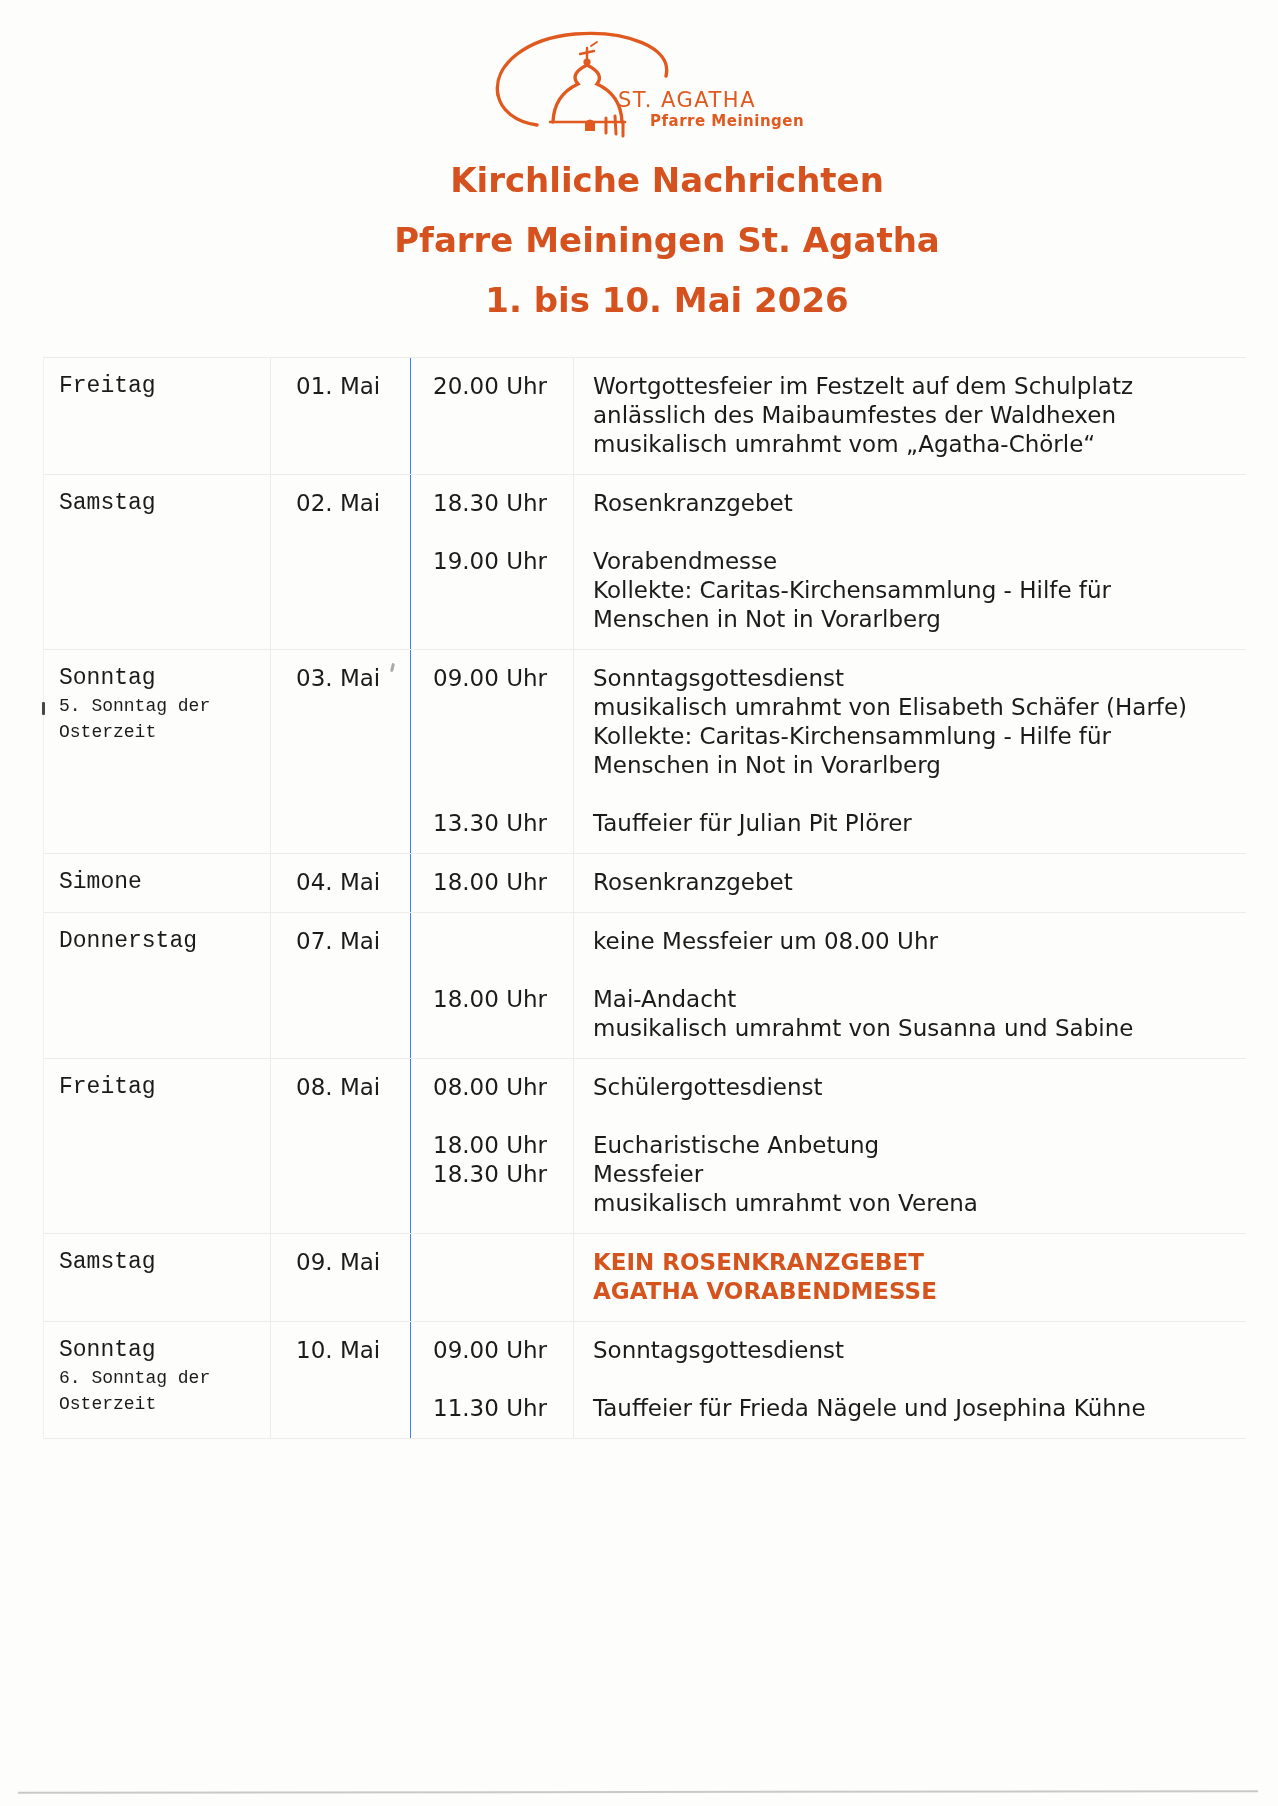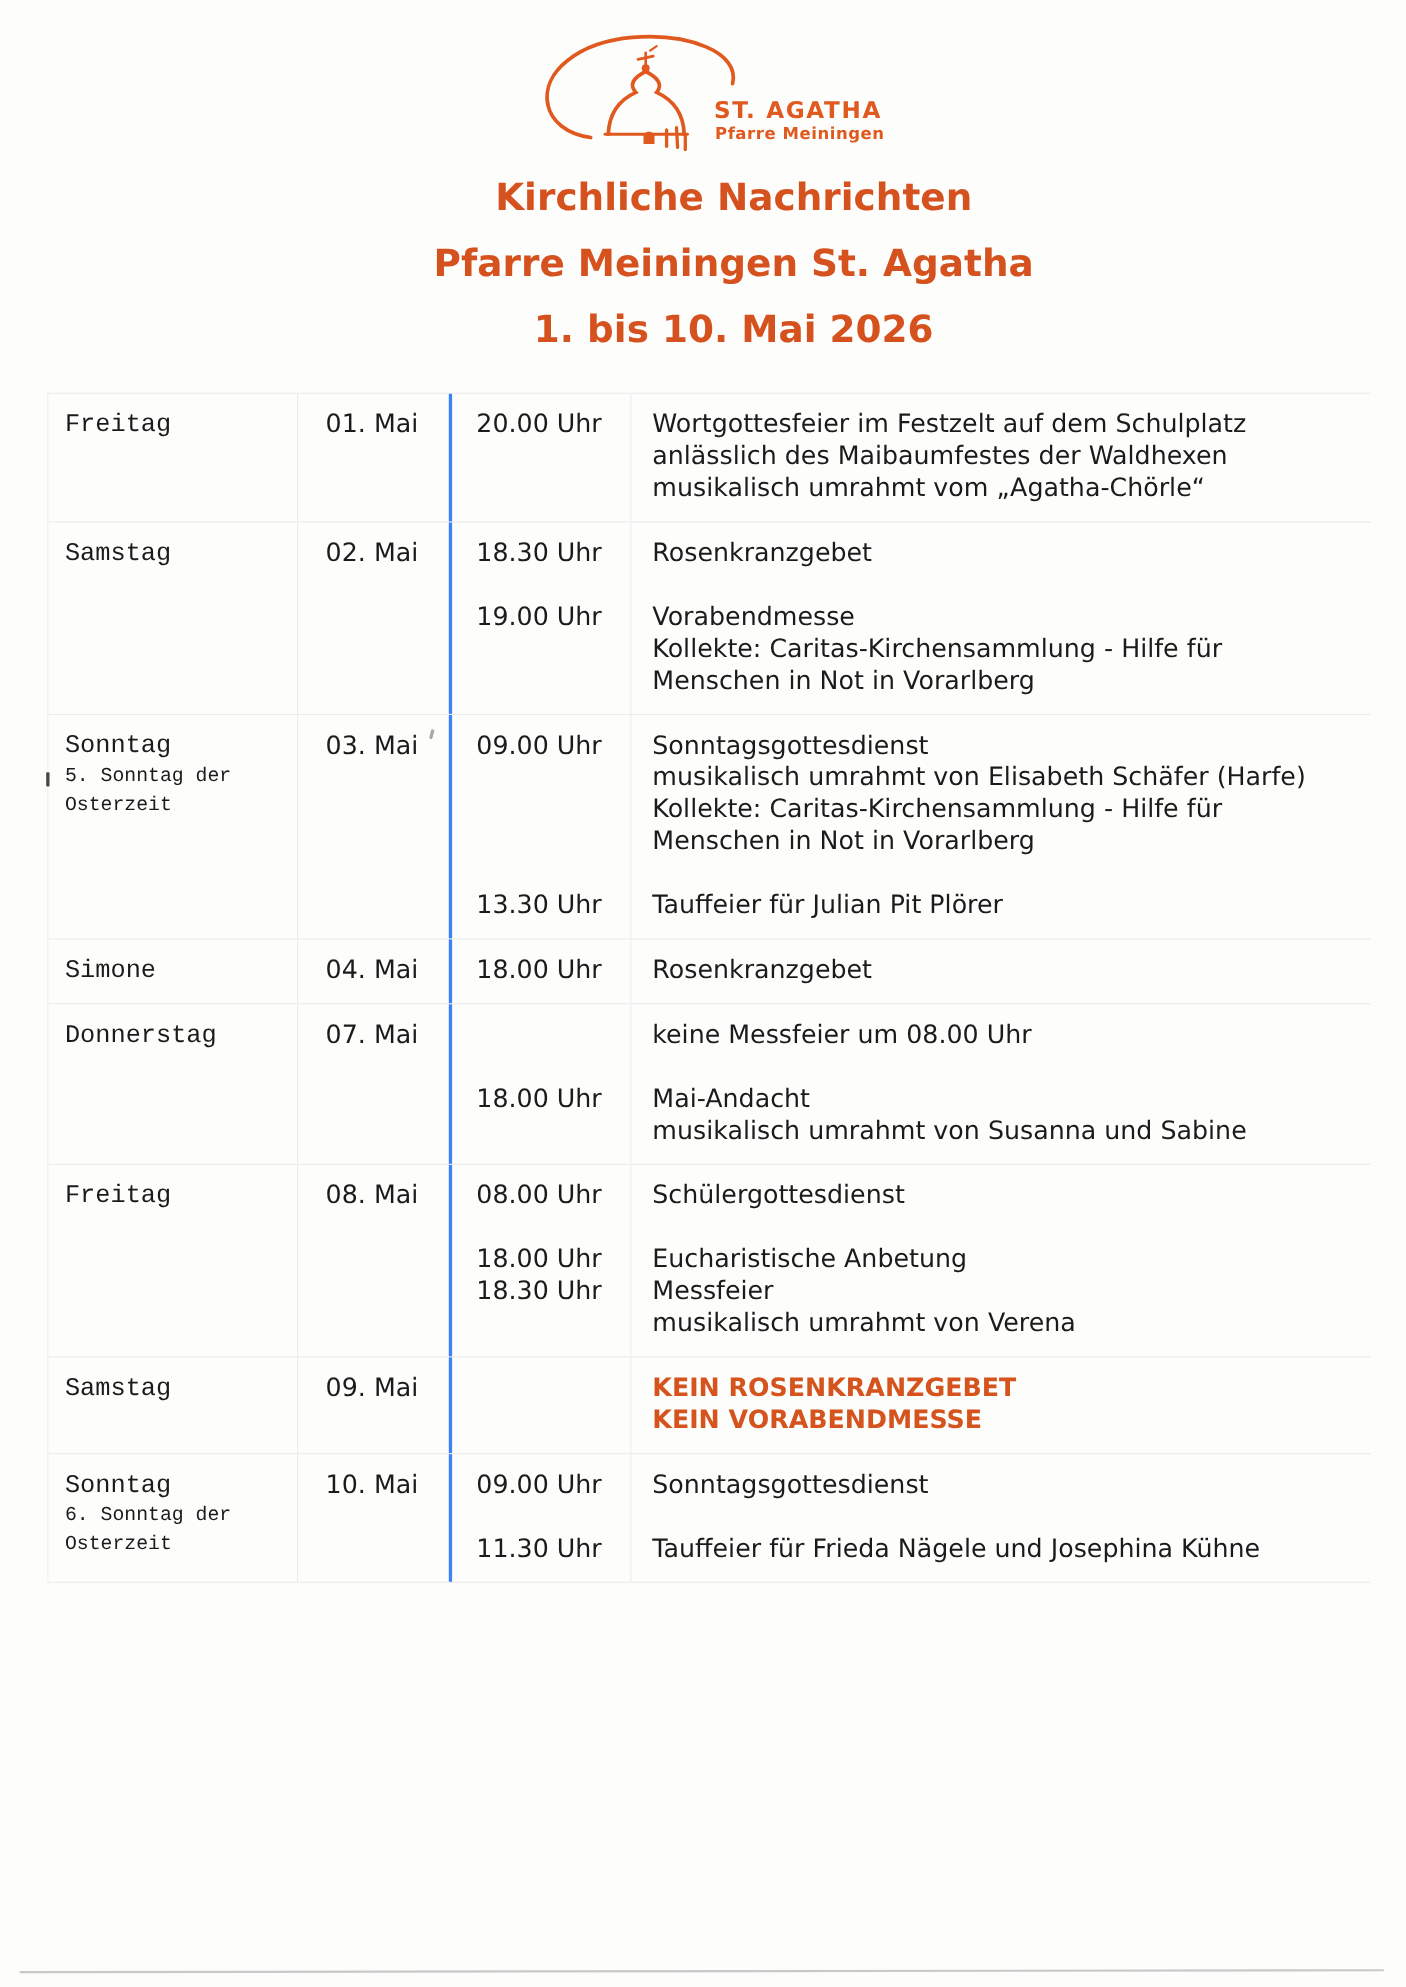--- a/index.html
+++ b/index.html
@@ -7,22 +7,22 @@
     width:1278px;height:1806px;
     background:#fdfdfc;
     font-family:"DejaVu Sans","Liberation Sans",sans-serif;
     color:#1b1b1b;
     position:relative;
     overflow:hidden;
   }
   
   .logo-svg{position:absolute;left:475px;top:28px;}
   .logo-wordmark{
-    position:absolute;left:649px;top:88px;
-    color:#e0591f;font-weight:bold;font-size:21px;
+    position:absolute;left:618px;top:88px;
+    color:#e0591f;font-weight:normal;font-size:21px;
     letter-spacing:1.5px;white-space:nowrap;
   }
   .logo-sub{
     position:absolute;left:650px;top:112px;
     color:#e0591f;font-weight:bold;font-size:15px;
     letter-spacing:.5px;white-space:nowrap;
   }
   .header-titles{
     position:absolute;top:150px;left:0;width:1278px;
     transform:translateX(28px);
@@ -37,21 +37,21 @@
     border-left:1px solid #f0f0f0;
     font-size:23px;
   }
   .row{
     display:grid;
     grid-template-columns:227px 140px 835px;
     border-bottom:1px solid #ececec;
   }
   .cell{padding-top:14px;padding-bottom:15px;}
   .day-cell{padding-left:15px;border-right:1px solid #ececec;font-family:Liberation Mono, monospace;}
-  .date-cell{padding-left:25px;border-right:3px solid #3b82f6;}
+  .date-cell{padding-left:25px;border-right:1px solid #3b82f6;}
   .body-cell{
     background:linear-gradient(#ececec,#ececec) 162px 0/1px 100% no-repeat;
   }
   .day-name{line-height:29px;}
   .day-note{font-size:18px;line-height:26px;}
   .date-text{line-height:29px;}
   .event{display:grid;grid-template-columns:162px 1fr;}
   .event + .event{margin-top:29px;}
   .times{padding-left:22px;}
   .time-line{line-height:29px;white-space:nowrap;}
@@ -267,21 +267,21 @@
         <div class="day-name">Samstag</div>
       </div>
       <div class="cell date-cell">
         <div class="date-text">09. Mai</div>
       </div>
       <div class="cell body-cell">
         <div class="event emphasis">
           <div class="times"></div>
           <div class="lines">
             <div class="desc-line">KEIN ROSENKRANZGEBET</div>
-            <div class="desc-line">KEIN VORABENDMESSE</div>
+            <div class="desc-line">AGATHA VORABENDMESSE</div>
           </div>
         </div>
       </div>
     </div>
     <div class="row">
       <div class="cell day-cell">
         <div class="day-name">Sonntag</div>
         <div class="day-note">6. Sonntag der</div>
         <div class="day-note">Osterzeit</div>
       </div>

